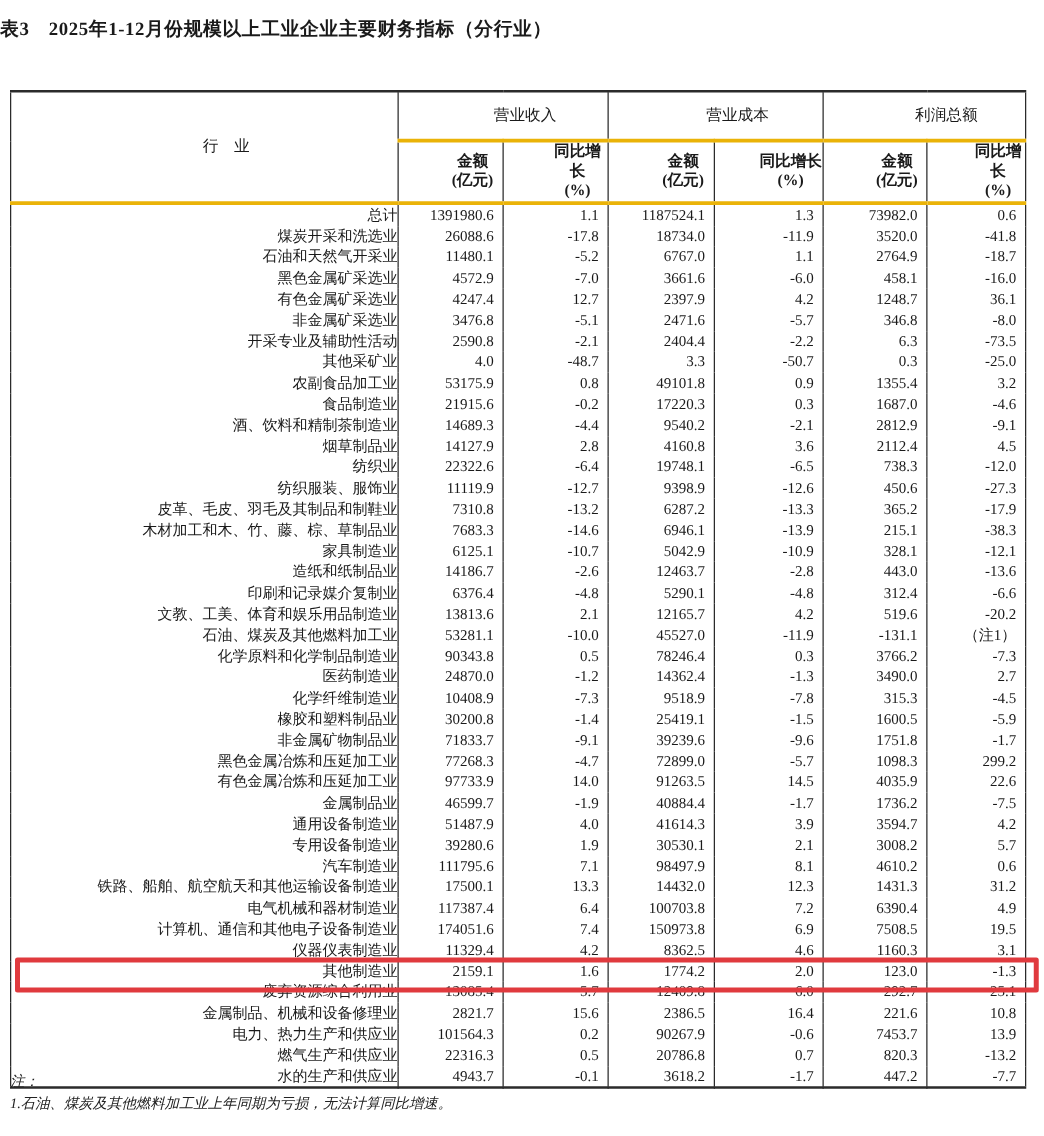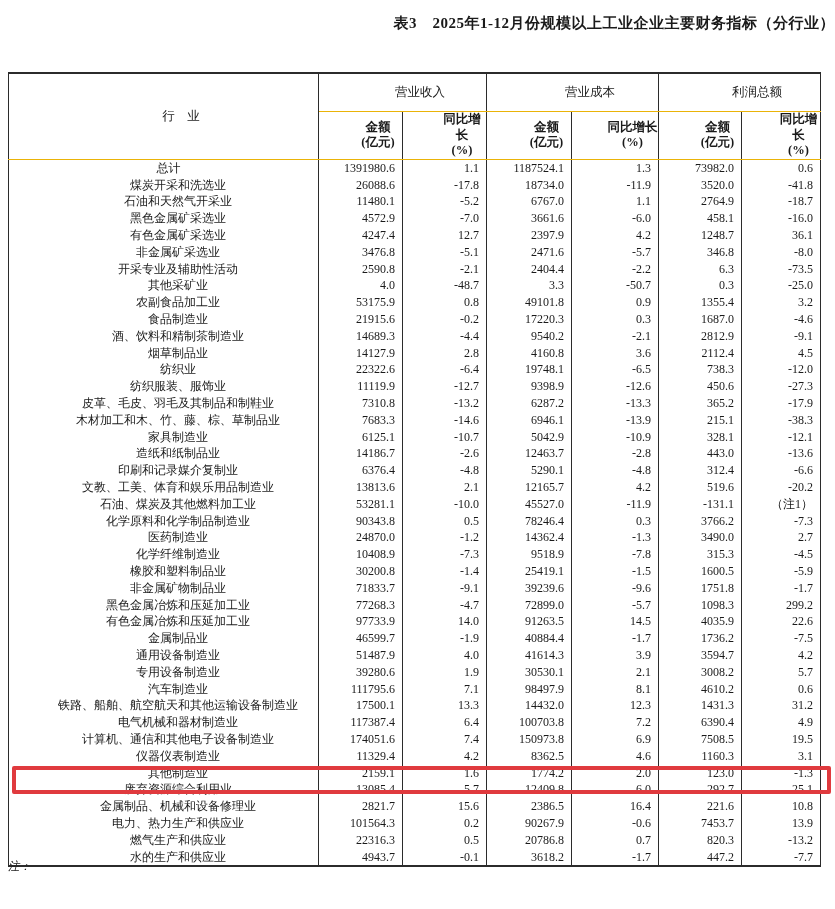--- a/index.html
+++ b/index.html
@@ -2,41 +2,41 @@
 <html><head>
 <meta charset="utf-8">
 <style>
   html,body { margin:0; padding:0; }
   body {
     width:835px; height:909px; background:#ffffff; overflow:hidden;
     position:relative; color:#1a1a1a;
     font-family:"Liberation Serif", serif;
   }
   .title {
-    text-align:right; font-weight:bold; font-size:15px;
+    text-align:left; font-weight:bold; font-size:15px;
     padding-top:14px; letter-spacing:0.5px;
   }
   table.stat {
     border-collapse:collapse; table-layout:fixed;
     position:absolute; top:72px; left:8px; width:812px;
     border-top:2px solid #2b2b2b; border-bottom:2px solid #2b2b2b;
     border-left:1px solid #2b2b2b;
   }
   th, td { padding:0; font-weight:normal; }
   thead th {
     font-size:12.5px; text-align:center; vertical-align:middle;
-    border-right:1px solid #2b2b2b; border-bottom:1px solid #eab308;
+    border-right:1px solid #2b2b2b; border-bottom:3px solid #eab308;
     height:37px; line-height:1.25;padding-left:35px;
   }
   thead th .l { display:block;font-weight:bold; }
   tbody td {
     font-size:12px; height:16.8px; line-height:16.8px;
     border-right:1px solid #2b2b2b; white-space:nowrap; overflow:hidden;
   }
-  td.c-ind { text-align:center; padding-left:10px; }
+  td.c-ind { text-align:right; padding-left:10px; }
   td.c-ind.indent { padding-left:29px; }
   td.c-num { text-align:right; padding-right:7px; }
   .notes {
     position:absolute; left:8px; top:858px; width:820px;
     font-size:11.5px; font-style:italic; line-height:17px; color:#222;
   }
   .hl-box {
     position:absolute; border:4px solid #e03a3e; border-radius:2px;
     pointer-events:none; z-index:5; background:transparent;
   }
@@ -469,13 +469,14 @@
         <td class="c-num">447.2</td>
         <td class="c-num">-7.7</td>
       </tr>
     </tbody>
 </table>
 
 <div class="hl-box" style="border-color: rgb(224, 58, 62); left: 12px; width: 811px; top: 766.484px; height: 19.7969px;"></div>
 
 <div class="notes">
   <div>注：</div>
+  <div>1.石油、煤炭及其他燃料加工业上年同期为亏损，无法计算同比增速。</div>
 </div>
 
 </body></html>

